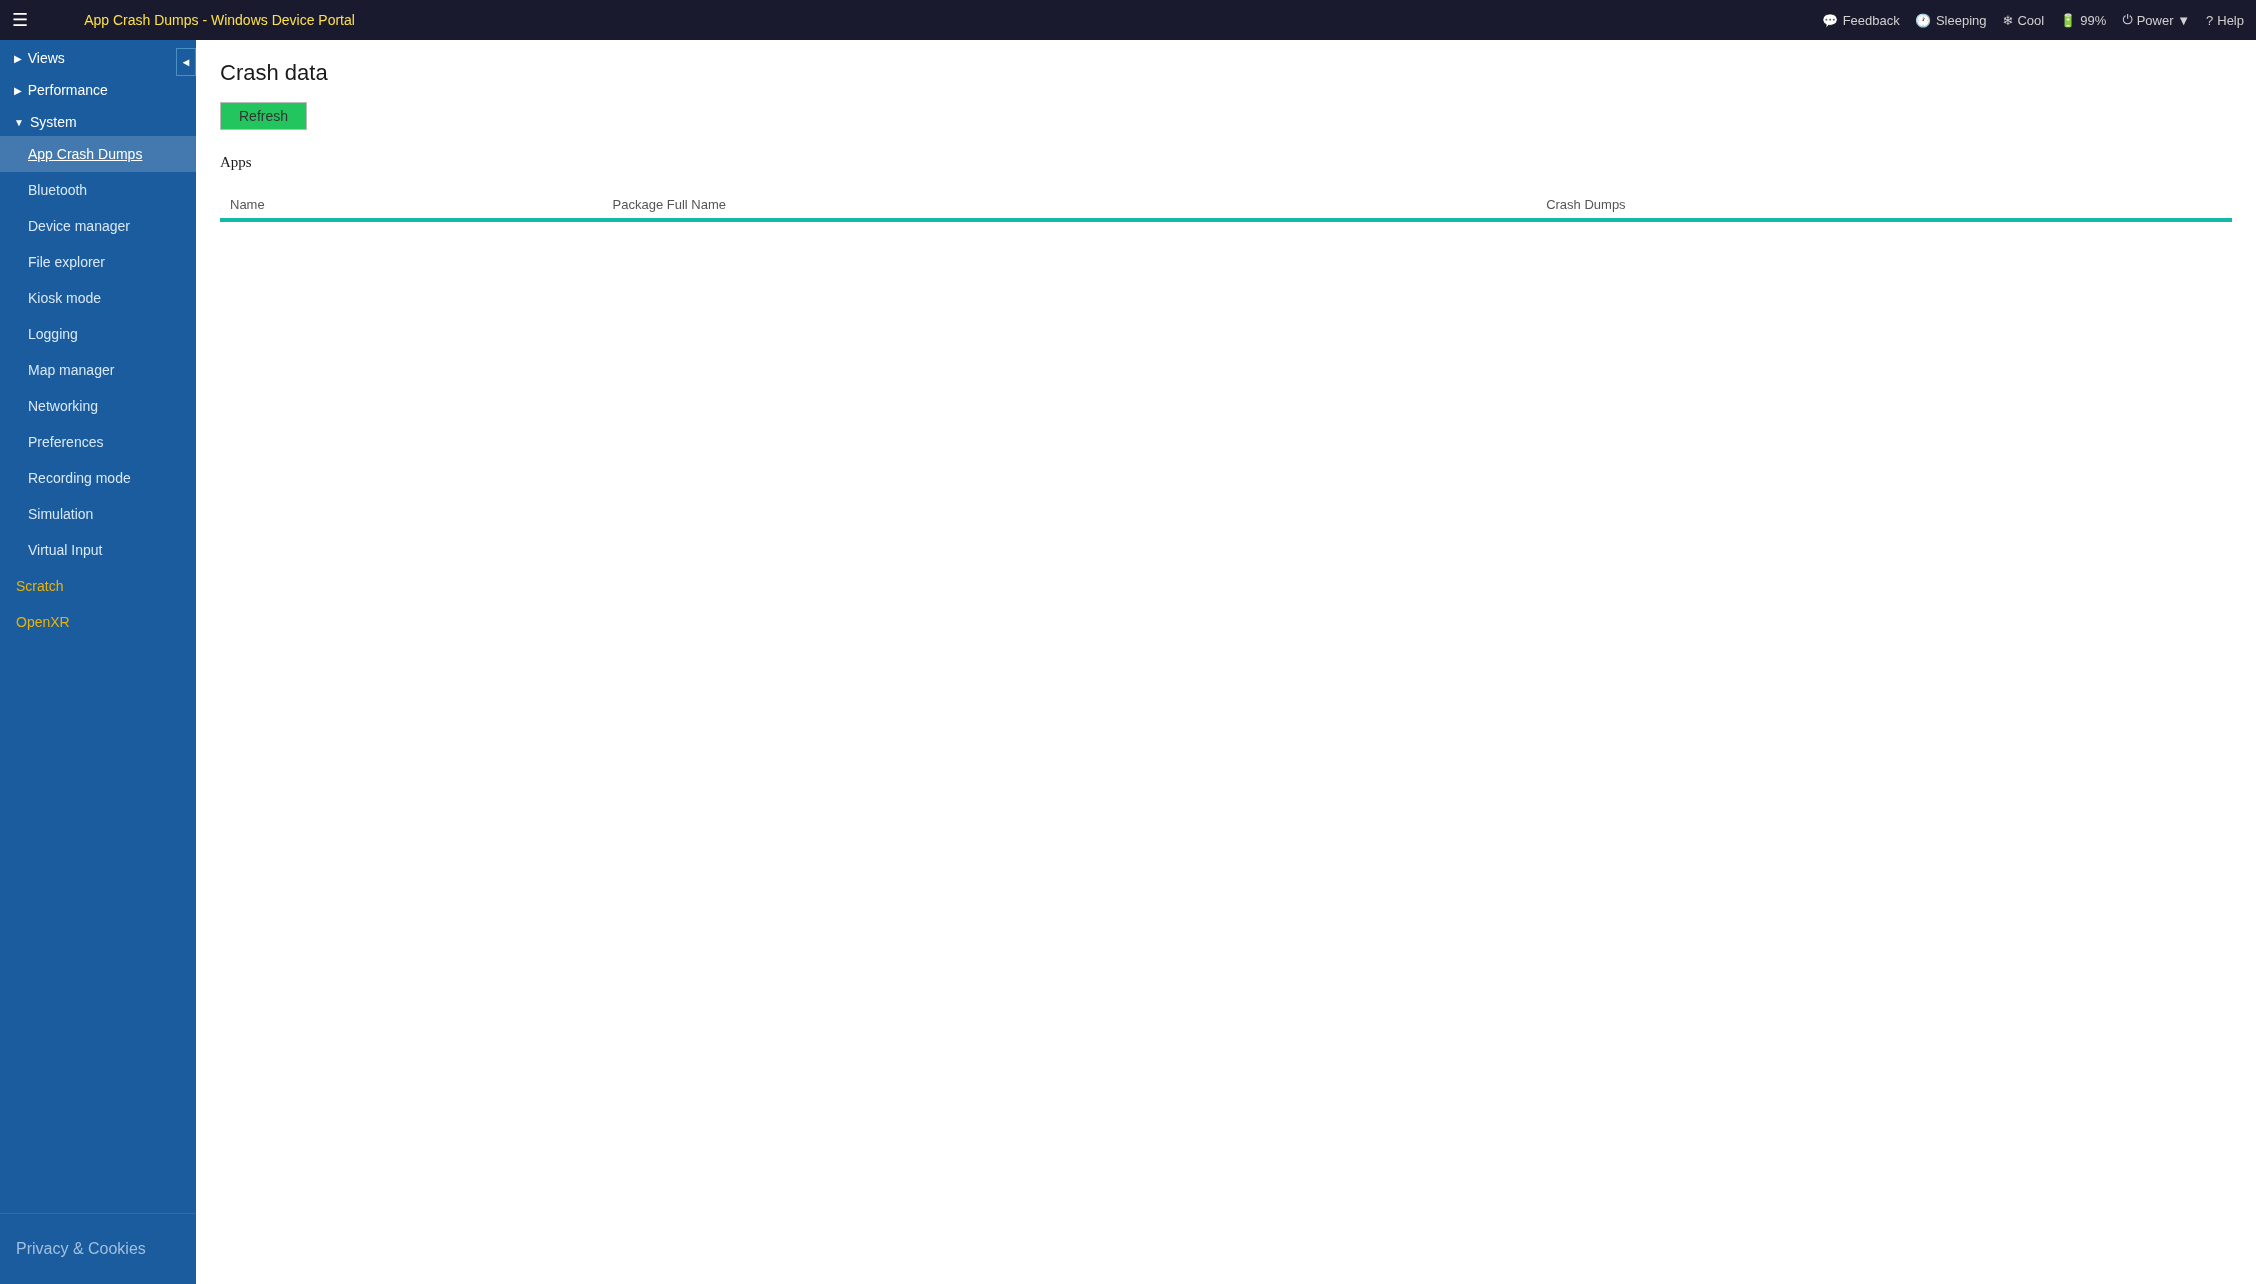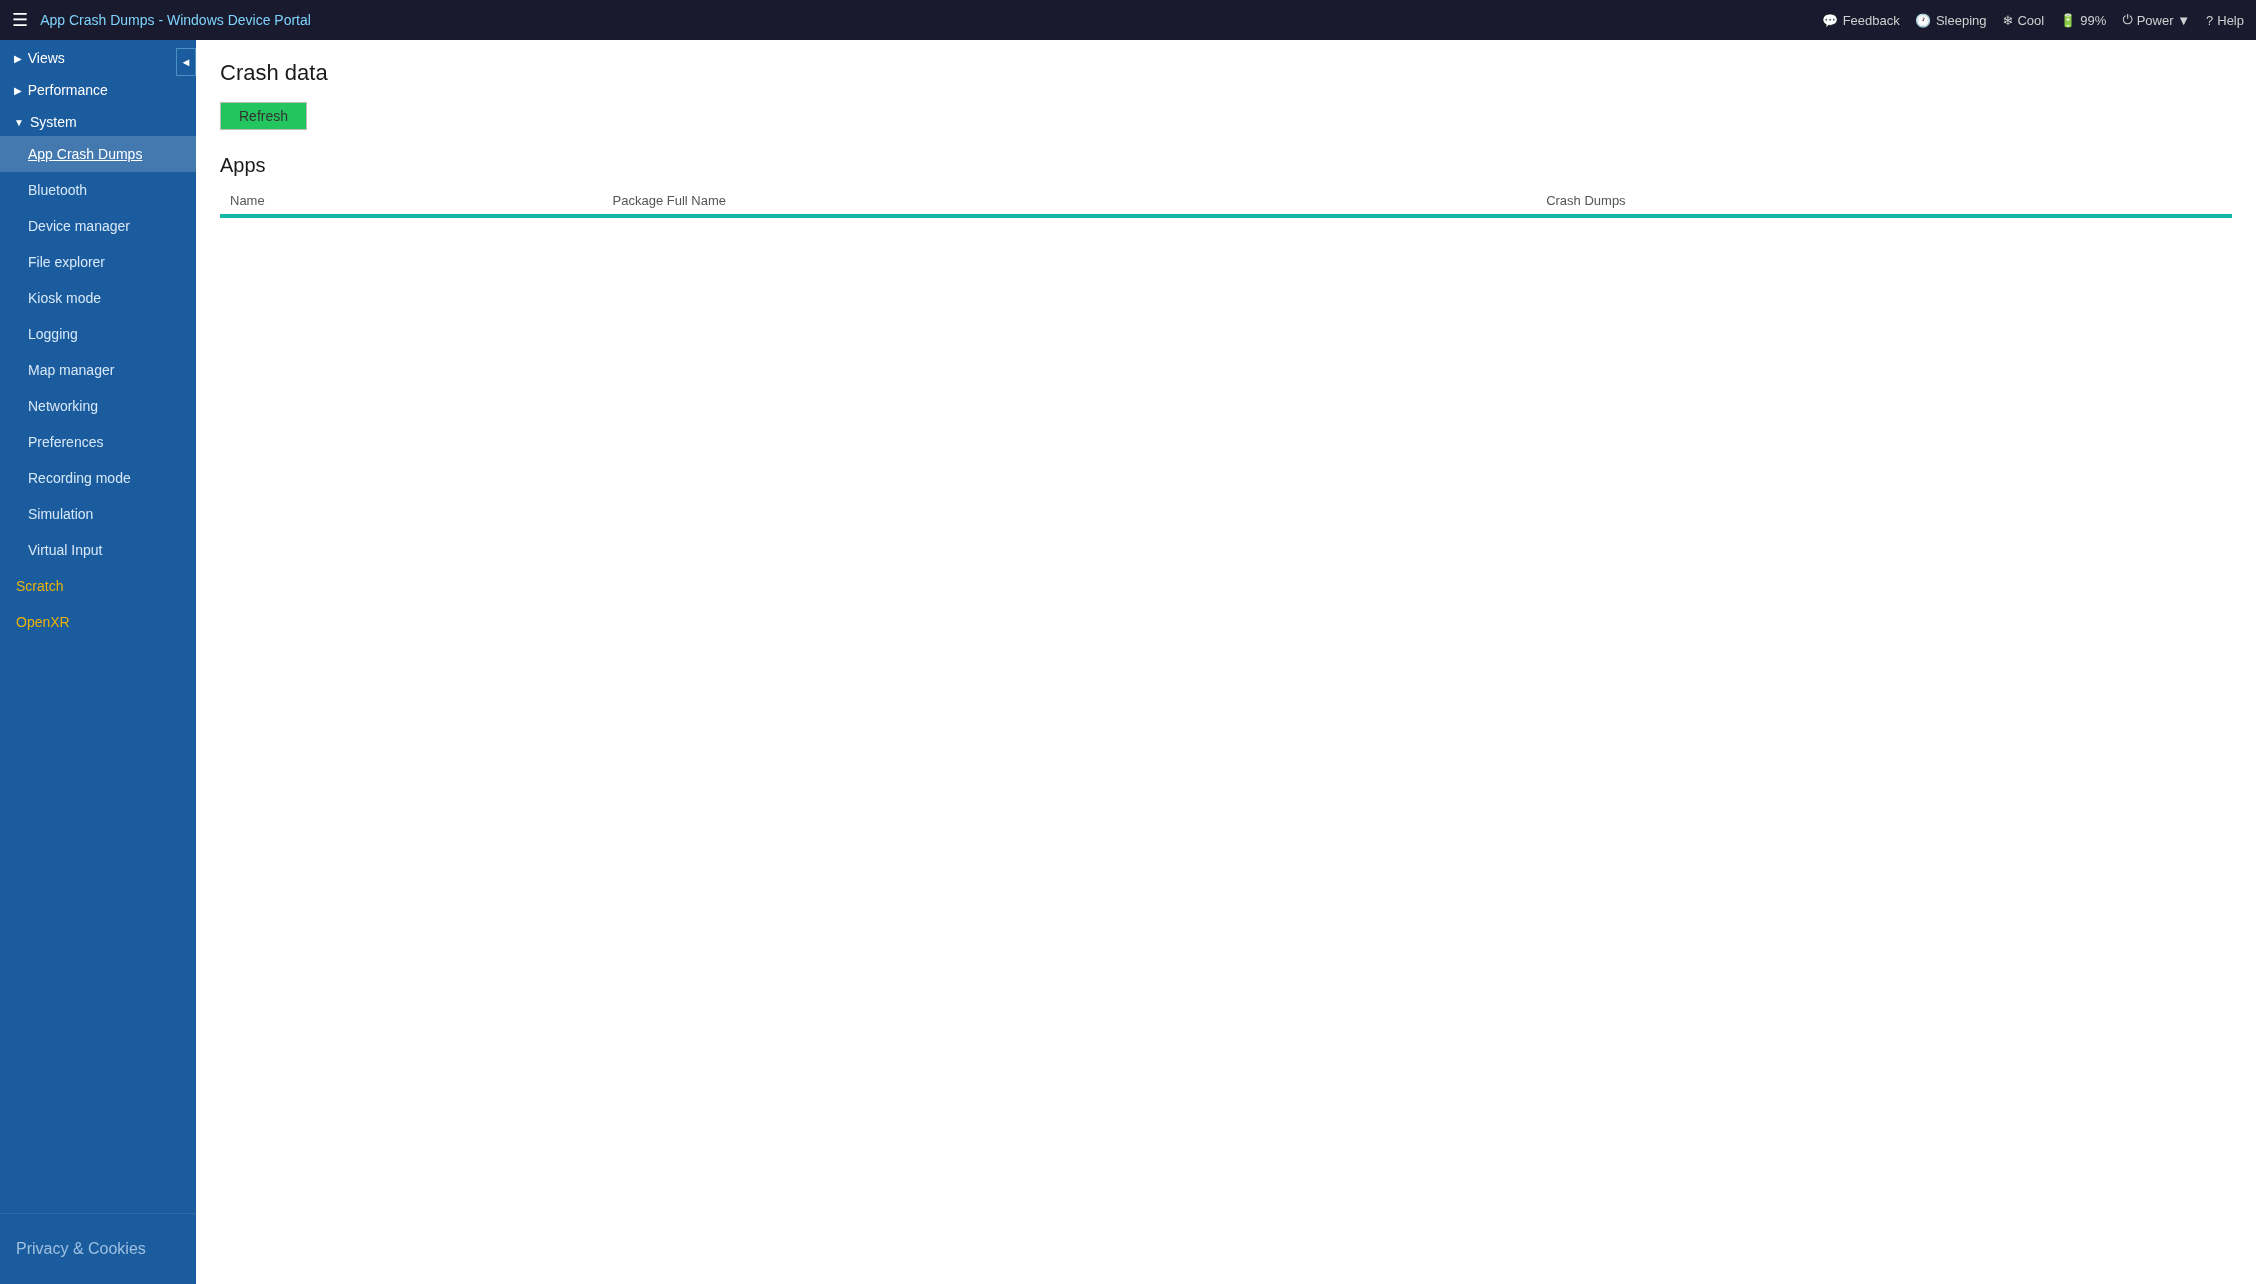--- a/index.html
+++ b/index.html
@@ -9,21 +9,21 @@
     #topbar {
       background: #1a1a2e;
       color: #fff;
       display: flex;
       align-items: center;
       height: 40px;
       padding: 0 12px;
       flex-shrink: 0;
     }
     #topbar .menu-icon { font-size: 18px; margin-right: 12px; cursor: pointer; }
-    #topbar .title { flex: 1; font-size: 14px; color: #7dd3fc; }
+    #topbar .title { flex: 1; font-size: 14px; color: #fde047; margin-left: 44px; }
     #topbar .top-actions { display: flex; align-items: center; gap: 16px; font-size: 13px; color: #d0d0d0; }
     #topbar .top-actions span { display: flex; align-items: center; gap: 4px; cursor: pointer; }
 
     
     #layout { display: flex; flex: 1; overflow: hidden; }
 
     
     #sidebar {
       width: 196px;
       background: #1a5c9e;
@@ -115,24 +115,25 @@
       padding: 5px 18px;
       background: #22c55e;
       border: 1px solid #bbb;
       color: #333;
       font-size: 14px;
       cursor: pointer;
       margin-bottom: 24px;
     }
 
     .section-title {
-      font-size: 20px;
+      font-size: 15px;
       font-weight: 400;
       color: #1a1a1a;
-      margin-bottom: 10px;
+      margin-bottom: 20px;
+      font-family: Liberation Serif, serif;
     }
 
     .data-table {
       width: 100%;
       border-collapse: collapse;
       font-size: 13px;
     }
     .data-table th {
       text-align: left;
       padding: 6px 10px;

